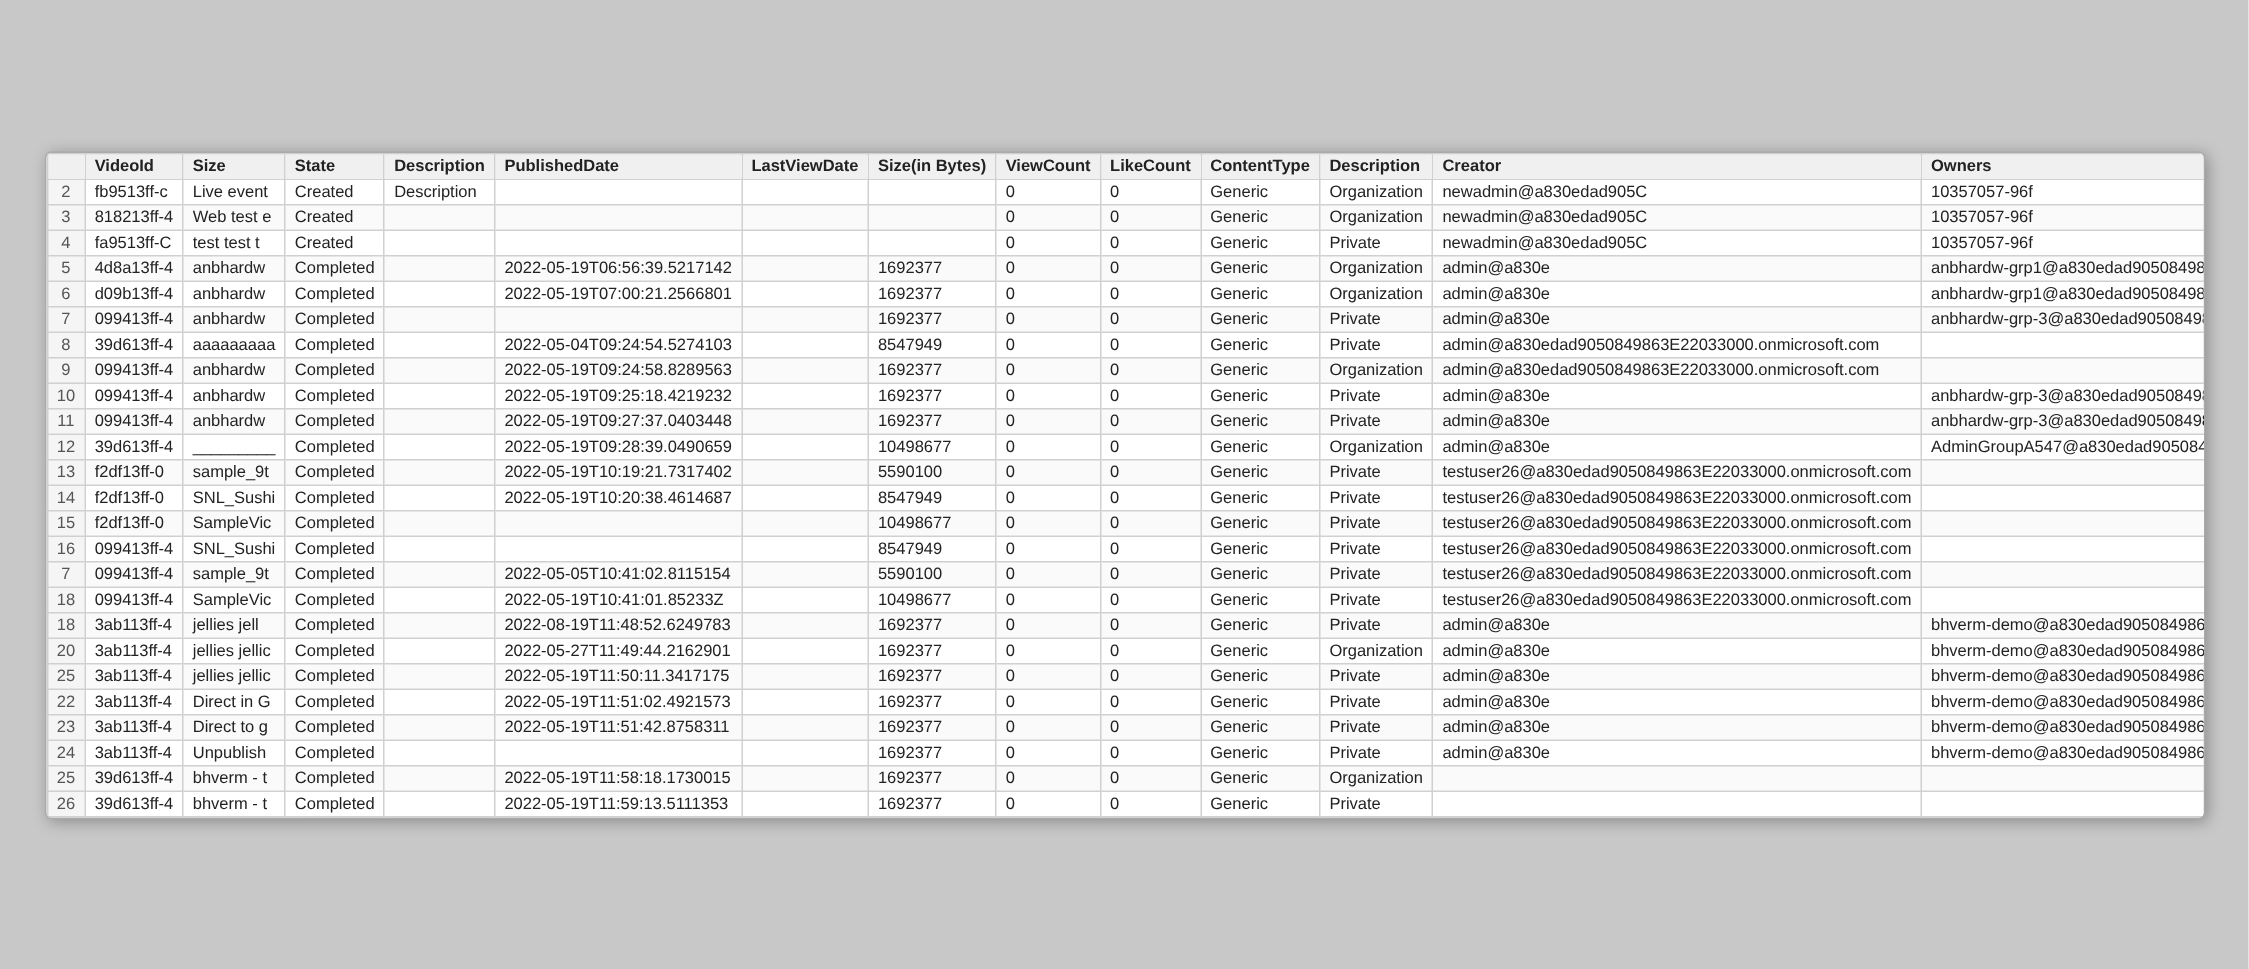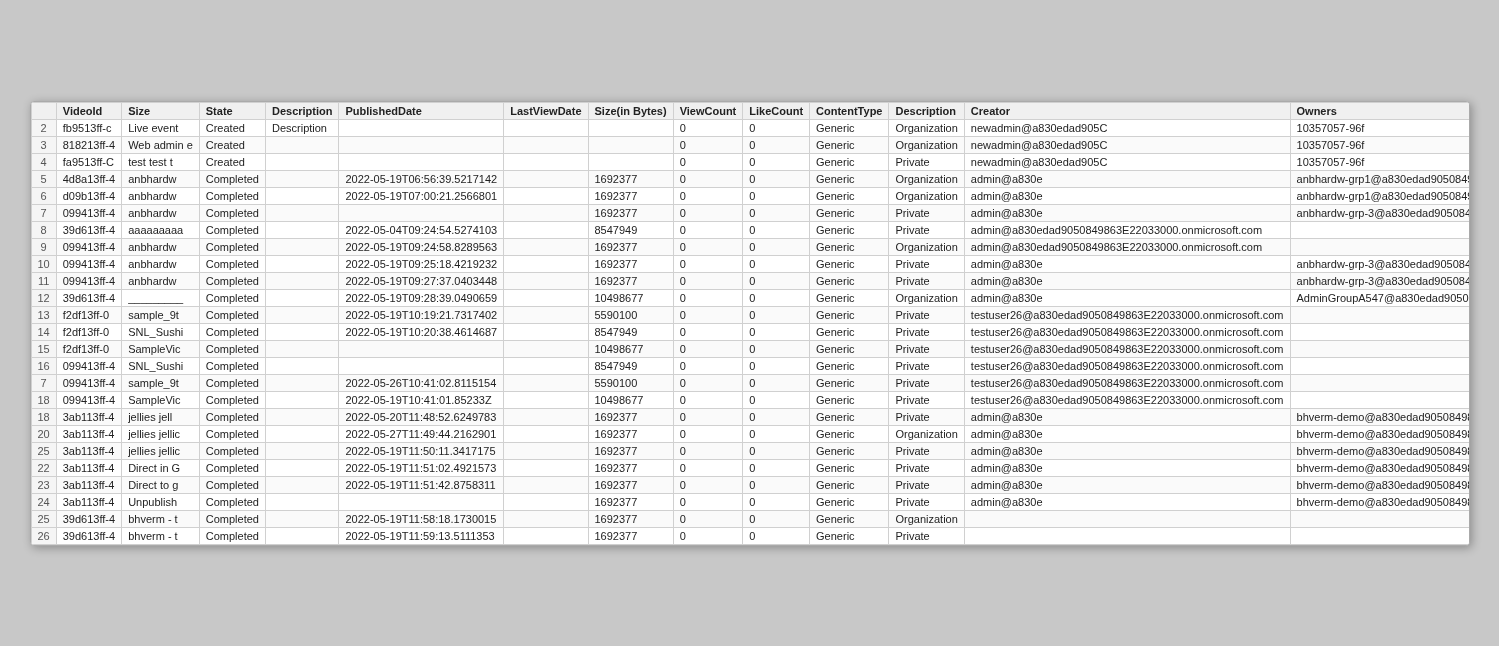--- a/index.html
+++ b/index.html
@@ -98,21 +98,21 @@
             <td>0</td>
             <td>0</td>
             <td>Generic</td>
             <td>Organization</td>
             <td>newadmin@a830edad905C</td>
             <td>10357057-96f</td>
           </tr>
           <tr>
             <td class="row-num">3</td>
             <td>818213ff-4</td>
-            <td>Web admin e</td>
+            <td>Web test e</td>
             <td>Created</td>
             <td></td>
             <td></td>
             <td></td>
             <td></td>
             <td>0</td>
             <td>0</td>
             <td>Generic</td>
             <td>Organization</td>
             <td>newadmin@a830edad905C</td>
@@ -325,21 +325,21 @@
             <td>Private</td>
             <td>testuser26@a830edad9050849863E22033000.onmicrosoft.com</td>
             <td></td>
           </tr>
           <tr>
             <td class="row-num">7</td>
             <td>099413ff-4</td>
             <td>sample_9t</td>
             <td>Completed</td>
             <td></td>
-            <td>2022-05-26T10:41:02.8115154</td>
+            <td>2022-05-05T10:41:02.8115154</td>
             <td></td>
             <td>5590100</td>
             <td>0</td>
             <td>0</td>
             <td>Generic</td>
             <td>Private</td>
             <td>testuser26@a830edad9050849863E22033000.onmicrosoft.com</td>
             <td></td>
           </tr>
           <tr>
@@ -357,21 +357,21 @@
             <td>Private</td>
             <td>testuser26@a830edad9050849863E22033000.onmicrosoft.com</td>
             <td></td>
           </tr>
           <tr>
             <td class="row-num">18</td>
             <td>3ab113ff-4</td>
             <td>jellies jell</td>
             <td>Completed</td>
             <td></td>
-            <td>2022-05-20T11:48:52.6249783</td>
+            <td>2022-08-19T11:48:52.6249783</td>
             <td></td>
             <td>1692377</td>
             <td>0</td>
             <td>0</td>
             <td>Generic</td>
             <td>Private</td>
             <td>admin@a830e</td>
             <td>bhverm-demo@a830edad9050849863E22033000.onmicrosoft.com</td>
           </tr>
           <tr>

